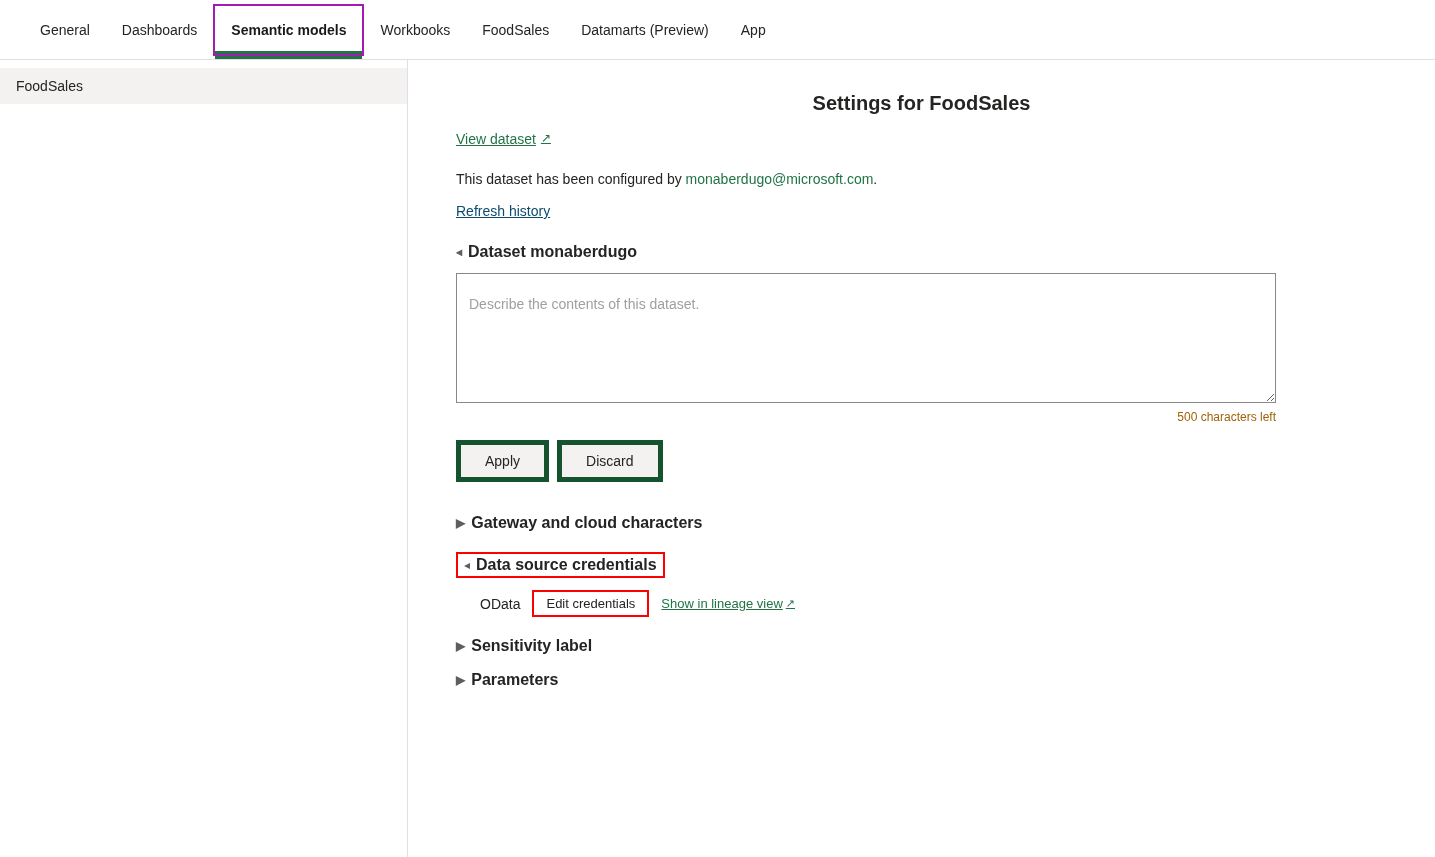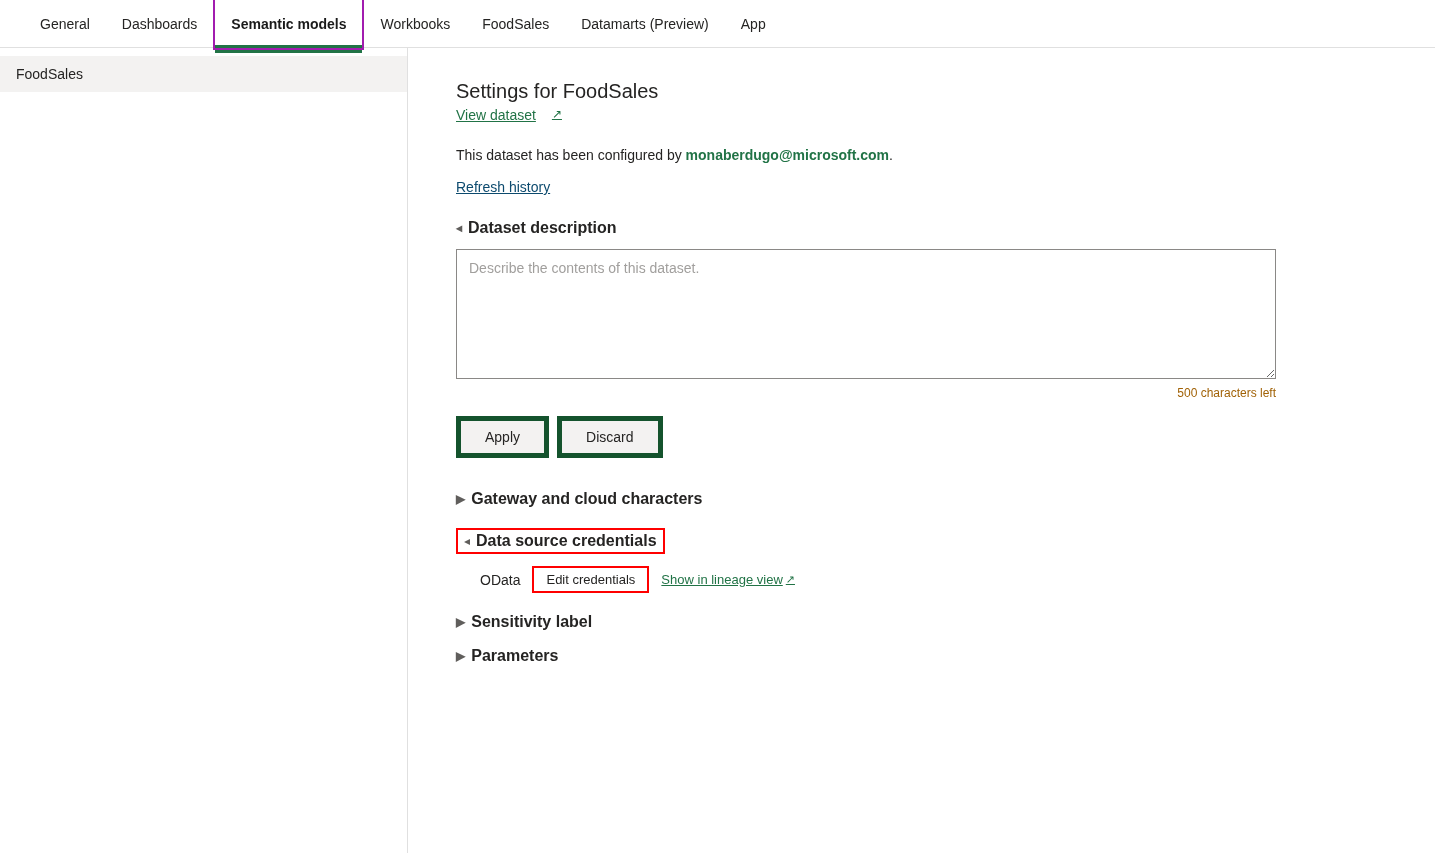--- a/index.html
+++ b/index.html
@@ -4,21 +4,21 @@
   <style>
     * { box-sizing: border-box; margin: 0; padding: 0; }
     body { font-family: 'Segoe UI', Arial, sans-serif; font-size: 14px; color: #252423; background: #fff; }
 
     
     .top-nav {
       display: flex;
       align-items: center;
       padding: 0 24px;
       border-bottom: 1px solid #e0e0e0;
-      height: 48px;
+      height: 60px;
     }
     .top-nav-item {
       padding: 16px 16px;
       cursor: pointer;
       font-size: 14px;
       color: #252423;
       position: relative;
       text-decoration: none;
       white-space: nowrap;
     }
@@ -60,33 +60,34 @@
 
     
     .content {
       flex: 1;
       padding: 32px 48px;
       overflow-y: auto;
     }
 
     .page-title {
       font-size: 20px;
-      font-weight: 400;
-      color: #252423;
-      margin-bottom: 4px;
+      font-weight: 700;
+      color: #252423;
+      margin-bottom: 16px;
+      text-align: center;
     }
 
     .link-item {
       color: #217346;
       text-decoration: underline;
       cursor: pointer;
       font-size: 14px;
       display: inline-flex;
       align-items: flex-start;
-      gap: 16px;
+      gap: 5px;
       margin-bottom: 12px;
     }
 
     .config-text {
       font-size: 14px;
       color: #252423;
       margin-bottom: 16px;
     }
     .config-text a {
       color: #217346;
@@ -117,21 +118,21 @@
       font-size: 12px;
       color: #605e5c;
     }
 
     
     .description-textarea {
       width: 100%;
       max-width: 820px;
       height: 130px;
       border: 1px solid #8a8886;
-      padding: 10px 12px;
+      padding: 22px 12px;
       font-family: 'Segoe UI', Arial, sans-serif;
       font-size: 14px;
       color: #8b5cf6;
       resize: vertical;
       outline: none;
     }
     .description-textarea::placeholder {
       color: #a19f9d;
     }
 
@@ -246,31 +247,31 @@
     
     <div style="margin-bottom: 12px;">
       <a class="link-item">
         <span>View dataset</span>
         <span style="font-size:12px;">↗</span>
       </a>
     </div>
 
     
     <p class="config-text">
-      <span>This dataset has been configured by </span><a style="color:#217346;font-weight:bold;">monaberdugo@microsoft.com</a><span>.</span>
+      <span>This dataset has been configured by </span><a style="color:#217346;">monaberdugo@microsoft.com</a><span>.</span>
     </p>
 
     
     <a class="refresh-link">Refresh history</a>
 
     
     <div style="margin-bottom: 8px;">
       <div class="section-header">
         <span class="chevron">◂</span>
-        <span>Dataset description</span>
+        <span>Dataset monaberdugo</span>
       </div>
       <textarea class="description-textarea" placeholder="Describe the contents of this dataset." style=""></textarea>
       <div class="char-count">500 characters left</div>
     </div>
 
     
     <div class="btn-row">
       <button class="btn btn-primary">Apply</button>
       <button class="btn">Discard</button>
     </div>

